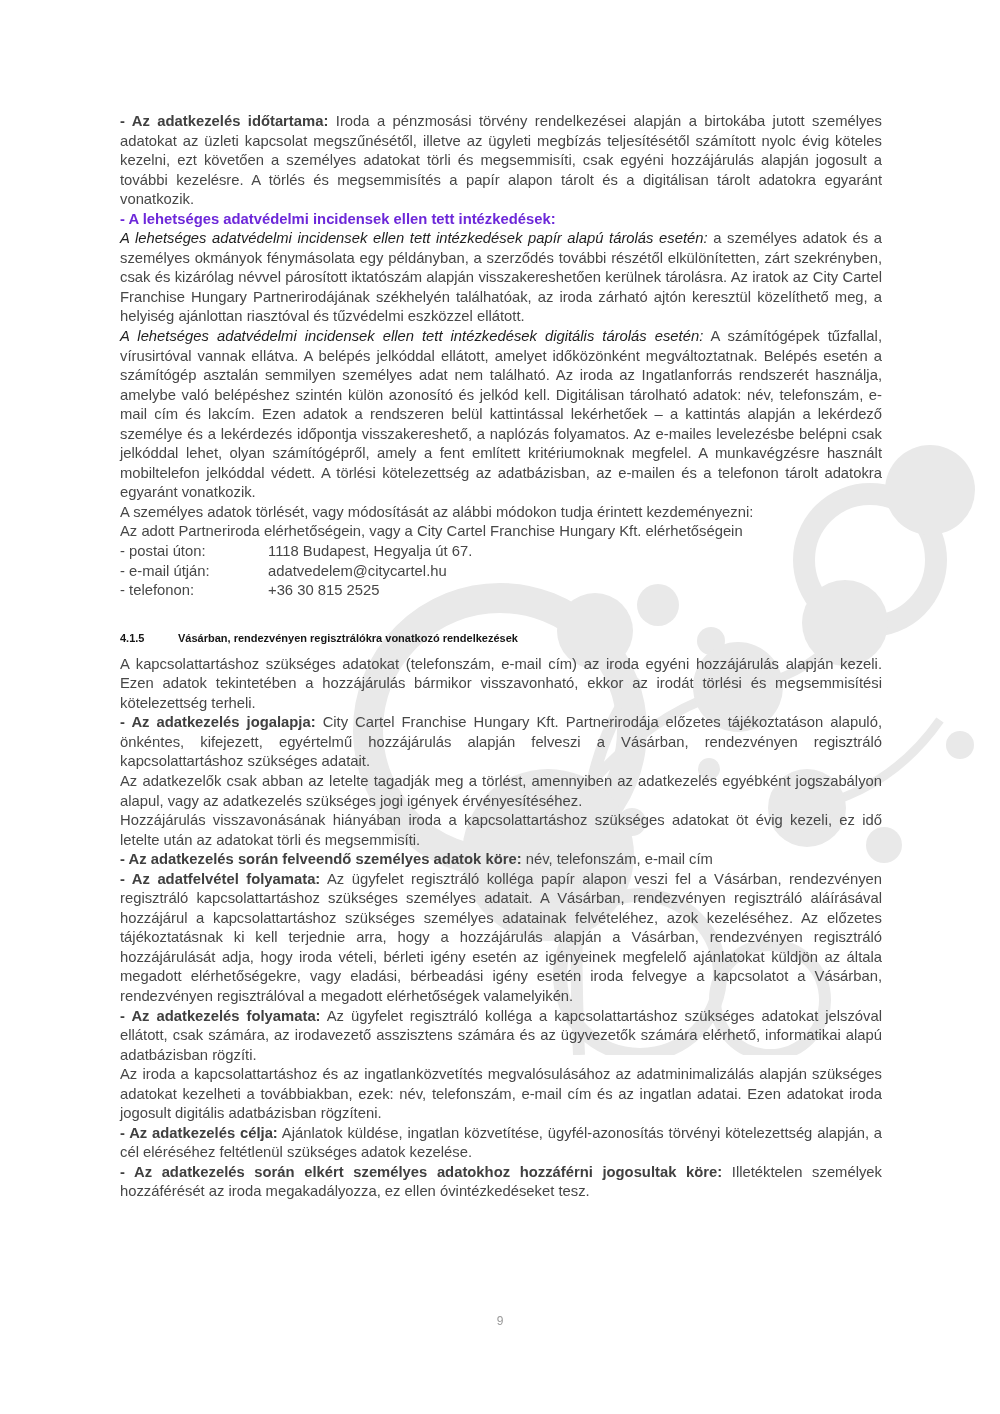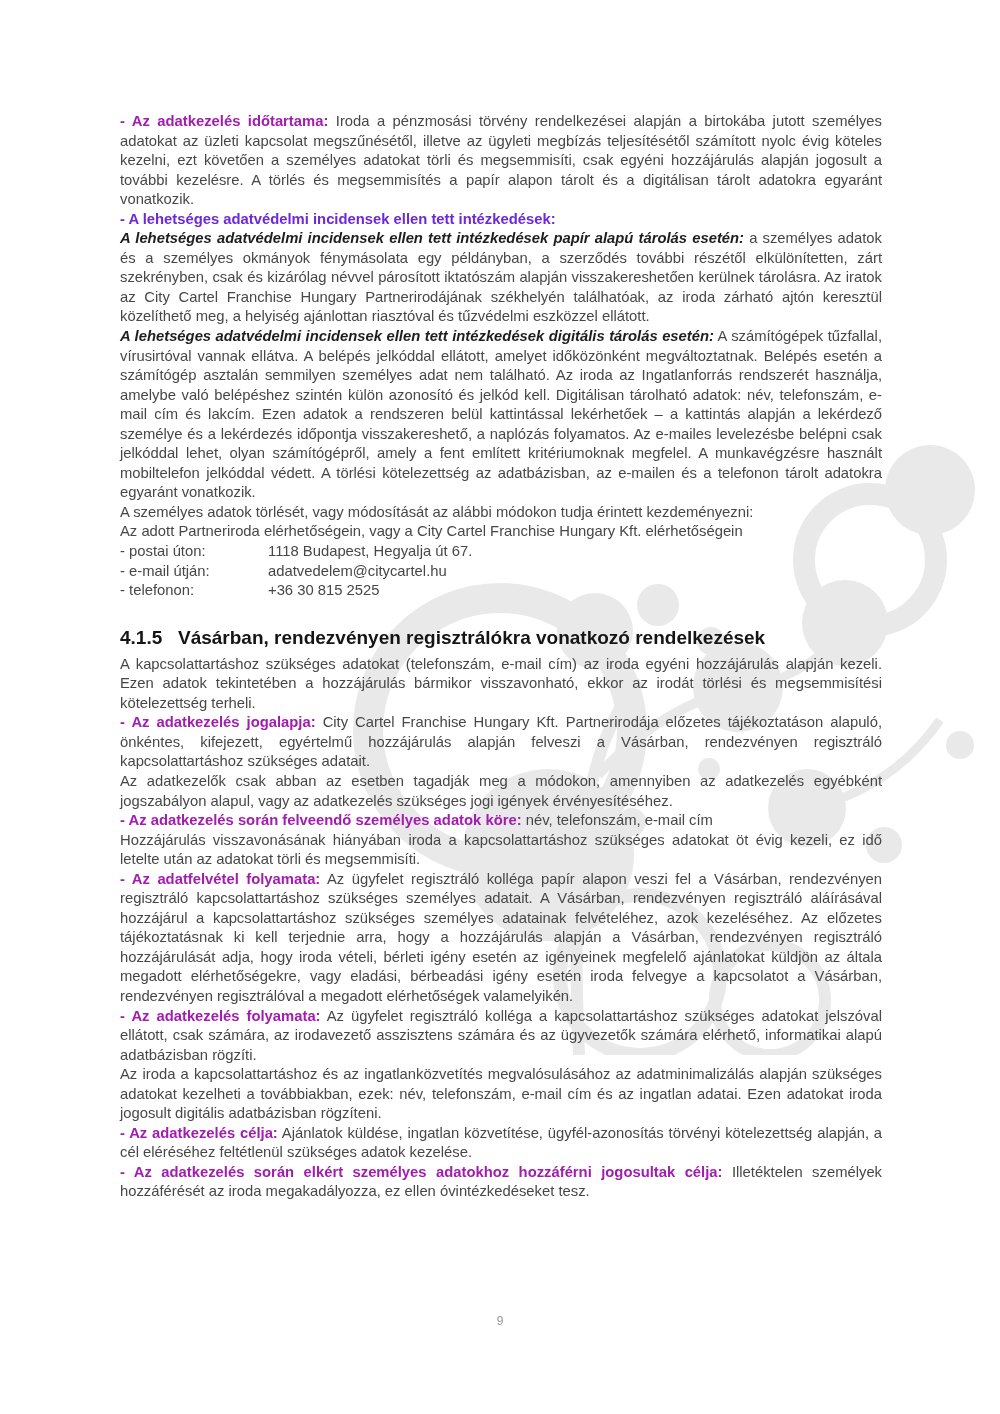--- a/index.html
+++ b/index.html
@@ -25,30 +25,30 @@
     position:absolute;
     left:120px;
     top:112px;
     width:762px;
     z-index:1;
     font-size:14.8px;
     line-height:19.55px;
     text-align:justify;
   }
   .content p{margin:0;padding:0;}
-  b.lbl{color:#a21caf;font-weight:bold;}
-  b.lbl-i{color:#1e1e1e;font-weight:bold;font-style:italic;}
+  b.lbl{color:#404040;font-weight:bold;}
+  b.lbl-i{color:#1e1e1e;font-weight:normal;font-style:italic;}
   .boldline{color:#6d28d9;font-weight:bold;text-align:left;}
   .contact-row{display:flex;text-align:left;}
   .contact-label{width:148px;flex:0 0 148px;}
   .contact-value{flex:1;}
   h2.section{
     margin:27px 0 7px 0;
     padding:0;
-    font-size:19px;
+    font-size:11px;
     line-height:20px;
     color:#151515;
     font-weight:bold;
     text-align:left;
   }
   .secnum{display:inline-block;min-width:58px;}
   .pagenum{
     position:absolute;
     left:0;
     width:1000px;
@@ -121,32 +121,32 @@
     </div>
 
     <h2 class="section">
       <span class="secnum">4.1.5</span><span>Vásárban, rendezvényen regisztrálókra vonatkozó rendelkezések</span>
     </h2>
 
 
     <p>A kapcsolattartáshoz szükséges adatokat (telefonszám, e-mail cím) az iroda egyéni hozzájárulás alapján kezeli. Ezen adatok tekintetében a hozzájárulás bármikor visszavonható, ekkor az irodát törlési és megsemmisítési kötelezettség terheli.</p>
 
     <p><b class="lbl">- Az adatkezelés jogalapja:</b> <span>City Cartel Franchise Hungary Kft. Partnerirodája előzetes tájékoztatáson alapuló, önkéntes, kifejezett, egyértelmű hozzájárulás alapján felveszi a Vásárban, rendezvényen regisztráló kapcsolattartáshoz szükséges adatait.</span></p>
-    <p>Az adatkezelők csak abban az esetben tagadják meg a módokon, amennyiben az adatkezelés egyébként jogszabályon alapul, vagy az adatkezelés szükséges jogi igények érvényesítéséhez.</p>
+    <p>Az adatkezelők csak abban az letelte tagadják meg a törlést, amennyiben az adatkezelés egyébként jogszabályon alapul, vagy az adatkezelés szükséges jogi igények érvényesítéséhez.</p>
+    <p>Hozzájárulás visszavonásának hiányában iroda a kapcsolattartáshoz szükséges adatokat öt évig kezeli, ez idő letelte után az adatokat törli és megsemmisíti.</p>
+
     <p style="text-align:left"><b class="lbl">- Az adatkezelés során felveendő személyes adatok köre:</b> <span>név, telefonszám, e-mail cím</span></p>
-
-    <p>Hozzájárulás visszavonásának hiányában iroda a kapcsolattartáshoz szükséges adatokat öt évig kezeli, ez idő letelte után az adatokat törli és megsemmisíti.</p>
 
     <p><b class="lbl">- Az adatfelvétel folyamata:</b> <span>Az ügyfelet regisztráló kolléga papír alapon veszi fel a Vásárban, rendezvényen regisztráló kapcsolattartáshoz szükséges személyes adatait. A Vásárban, rendezvényen regisztráló aláírásával hozzájárul a kapcsolattartáshoz szükséges személyes adatainak felvételéhez, azok kezeléséhez. Az előzetes tájékoztatásnak ki kell terjednie arra, hogy a hozzájárulás alapján a Vásárban, rendezvényen regisztráló hozzájárulását adja, hogy iroda vételi, bérleti igény esetén az igényeinek megfelelő ajánlatokat küldjön az általa megadott elérhetőségekre, vagy eladási, bérbeadási igény esetén iroda felvegye a kapcsolatot a Vásárban, rendezvényen regisztrálóval a megadott elérhetőségek valamelyikén.</span></p>
 
     <p><b class="lbl">- Az adatkezelés folyamata:</b> <span>Az ügyfelet regisztráló kolléga a kapcsolattartáshoz szükséges adatokat jelszóval ellátott, csak számára, az irodavezető asszisztens számára és az ügyvezetők számára elérhető, informatikai alapú adatbázisban rögzíti.</span></p>
 
     <p>Az iroda a kapcsolattartáshoz és az ingatlanközvetítés megvalósulásához az adatminimalizálás alapján szükséges adatokat kezelheti a továbbiakban, ezek: név, telefonszám, e-mail cím és az ingatlan adatai. Ezen adatokat iroda jogosult digitális adatbázisban rögzíteni.</p>
 
     <p><b class="lbl">- Az adatkezelés célja:</b> <span>Ajánlatok küldése, ingatlan közvetítése, ügyfél-azonosítás törvényi kötelezettség alapján, a cél eléréséhez feltétlenül szükséges adatok kezelése.</span></p>
 
-    <p><b class="lbl">- Az adatkezelés során elkért személyes adatokhoz hozzáférni jogosultak célja:</b> <span>Illetéktelen személyek hozzáférését az iroda megakadályozza, ez ellen óvintézkedéseket tesz.</span></p>
+    <p><b class="lbl">- Az adatkezelés során elkért személyes adatokhoz hozzáférni jogosultak köre:</b> <span>Illetéktelen személyek hozzáférését az iroda megakadályozza, ez ellen óvintézkedéseket tesz.</span></p>
 
   </div>
 
   <div class="pagenum">9</div>
 
 </div>
 
 </body></html>

